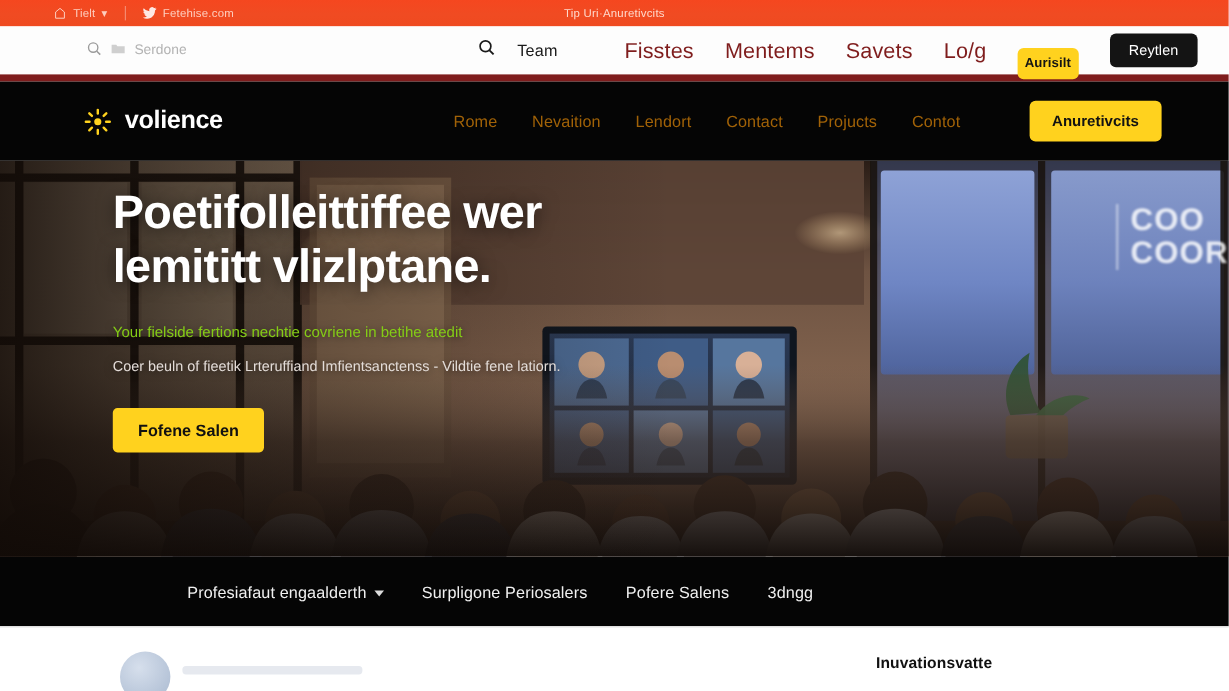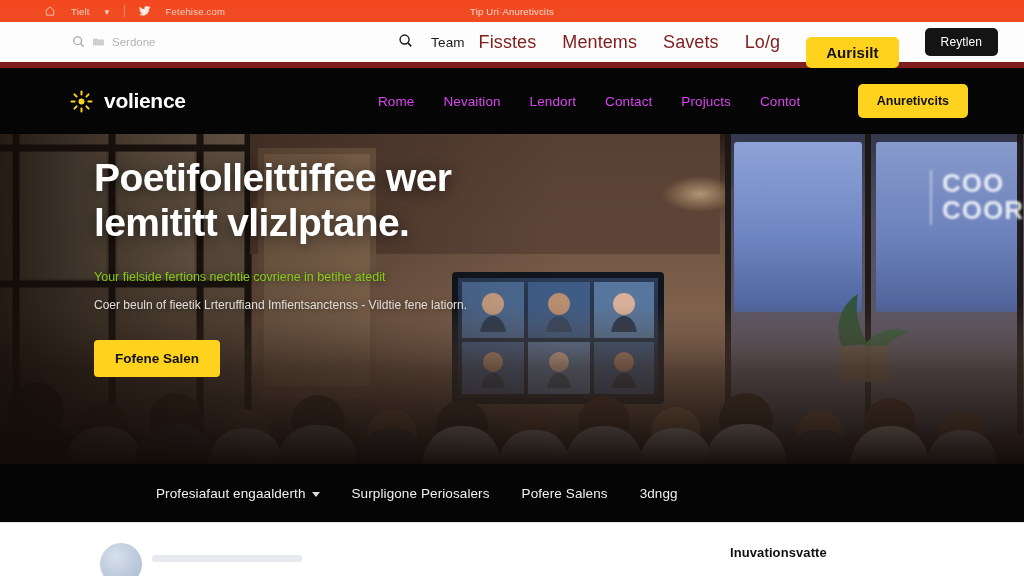--- a/index.html
+++ b/index.html
@@ -17,21 +17,21 @@
     height:22px;
     background:linear-gradient(180deg,#f5471f 0%,#f04b22 55%,#ef4a20 100%);
     display:flex; align-items:center;
     color:#ffd9cc;
     font-size:9.5px;
     letter-spacing:.2px;
     position:relative;
     overflow:hidden;
   }
   .util-left { display:flex; align-items:center; gap:0; padding-left:30px; }
-  .util-chip { display:flex; align-items:center; gap:15px; padding:0 14px; opacity:.92; }
+  .util-chip { display:flex; align-items:center; gap:5px; padding:0 14px; opacity:.92; }
   .util-div { width:1px; height:12px; background:rgba(255,255,255,.35); }
   .util-center {
     position:absolute; left:0; right:0; text-align:center;
     display:flex; justify-content:center; align-items:center;
     pointer-events:none;
   }
   .util-center > * { pointer-events:auto; }
   .util-center .dot { opacity:.7; }
   .util-right {
     margin-left:auto; display:flex; align-items:center; gap:11px;
@@ -63,22 +63,22 @@
   .mid-group .lab { font-size:13.5px; color:#1a1a1a; letter-spacing:.2px; }
   .topnav {
     margin-left:auto; display:flex; align-items:center; gap:26px;
     padding-right:26px;
   }
   .topnav a {
     font-size:18px; color:#7f1d1d; text-decoration:none; letter-spacing:.1px;
   }
   .btn-yellow {
     background:#ffd21e; color:#141414;
-    font-size:15px; font-weight:700;
-    padding:7px 20px; border-radius:5px; border:none;
+    font-size:11px; font-weight:700;
+    padding:7px 6px; border-radius:5px; border:none;
     letter-spacing:.1px;
     margin-top:21px;
   }
   .btn-dark {
     background:#141414; color:#ffffff;
     font-size:12px; font-weight:400;
     padding:7px 16px; border-radius:5px; border:none;
     letter-spacing:.1px;
   }
 
@@ -88,21 +88,21 @@
     display:flex; align-items:center;
     position:relative;
   }
   .brand { display:flex; align-items:center; gap:11px; margin-left:70px; }
   .brand .wordmark {
     color:#fff; font-size:21px; font-weight:600; letter-spacing:-.3px;
   }
   .sunburst { width:23px; height:23px; position:relative; }
   .mainnav { position:absolute; left:378px; display:flex; align-items:center; gap:29px; }
   .mainnav a {
-    color:#d946ef; font-size:13.5px; text-decoration:none; letter-spacing:.1px;
+    color:#a16207; font-size:13.5px; text-decoration:none; letter-spacing:.1px;
   }
   .hdr-cta {
     margin-left:auto; margin-right:56px;
     background:#ffd21e; color:#121212;
     font-size:12.5px; font-weight:700;
     padding:10px 19px; border-radius:5px; border:none;
   }
 
   
   .hero { position:relative; height:330px; overflow:hidden; background:#2b211c; }

